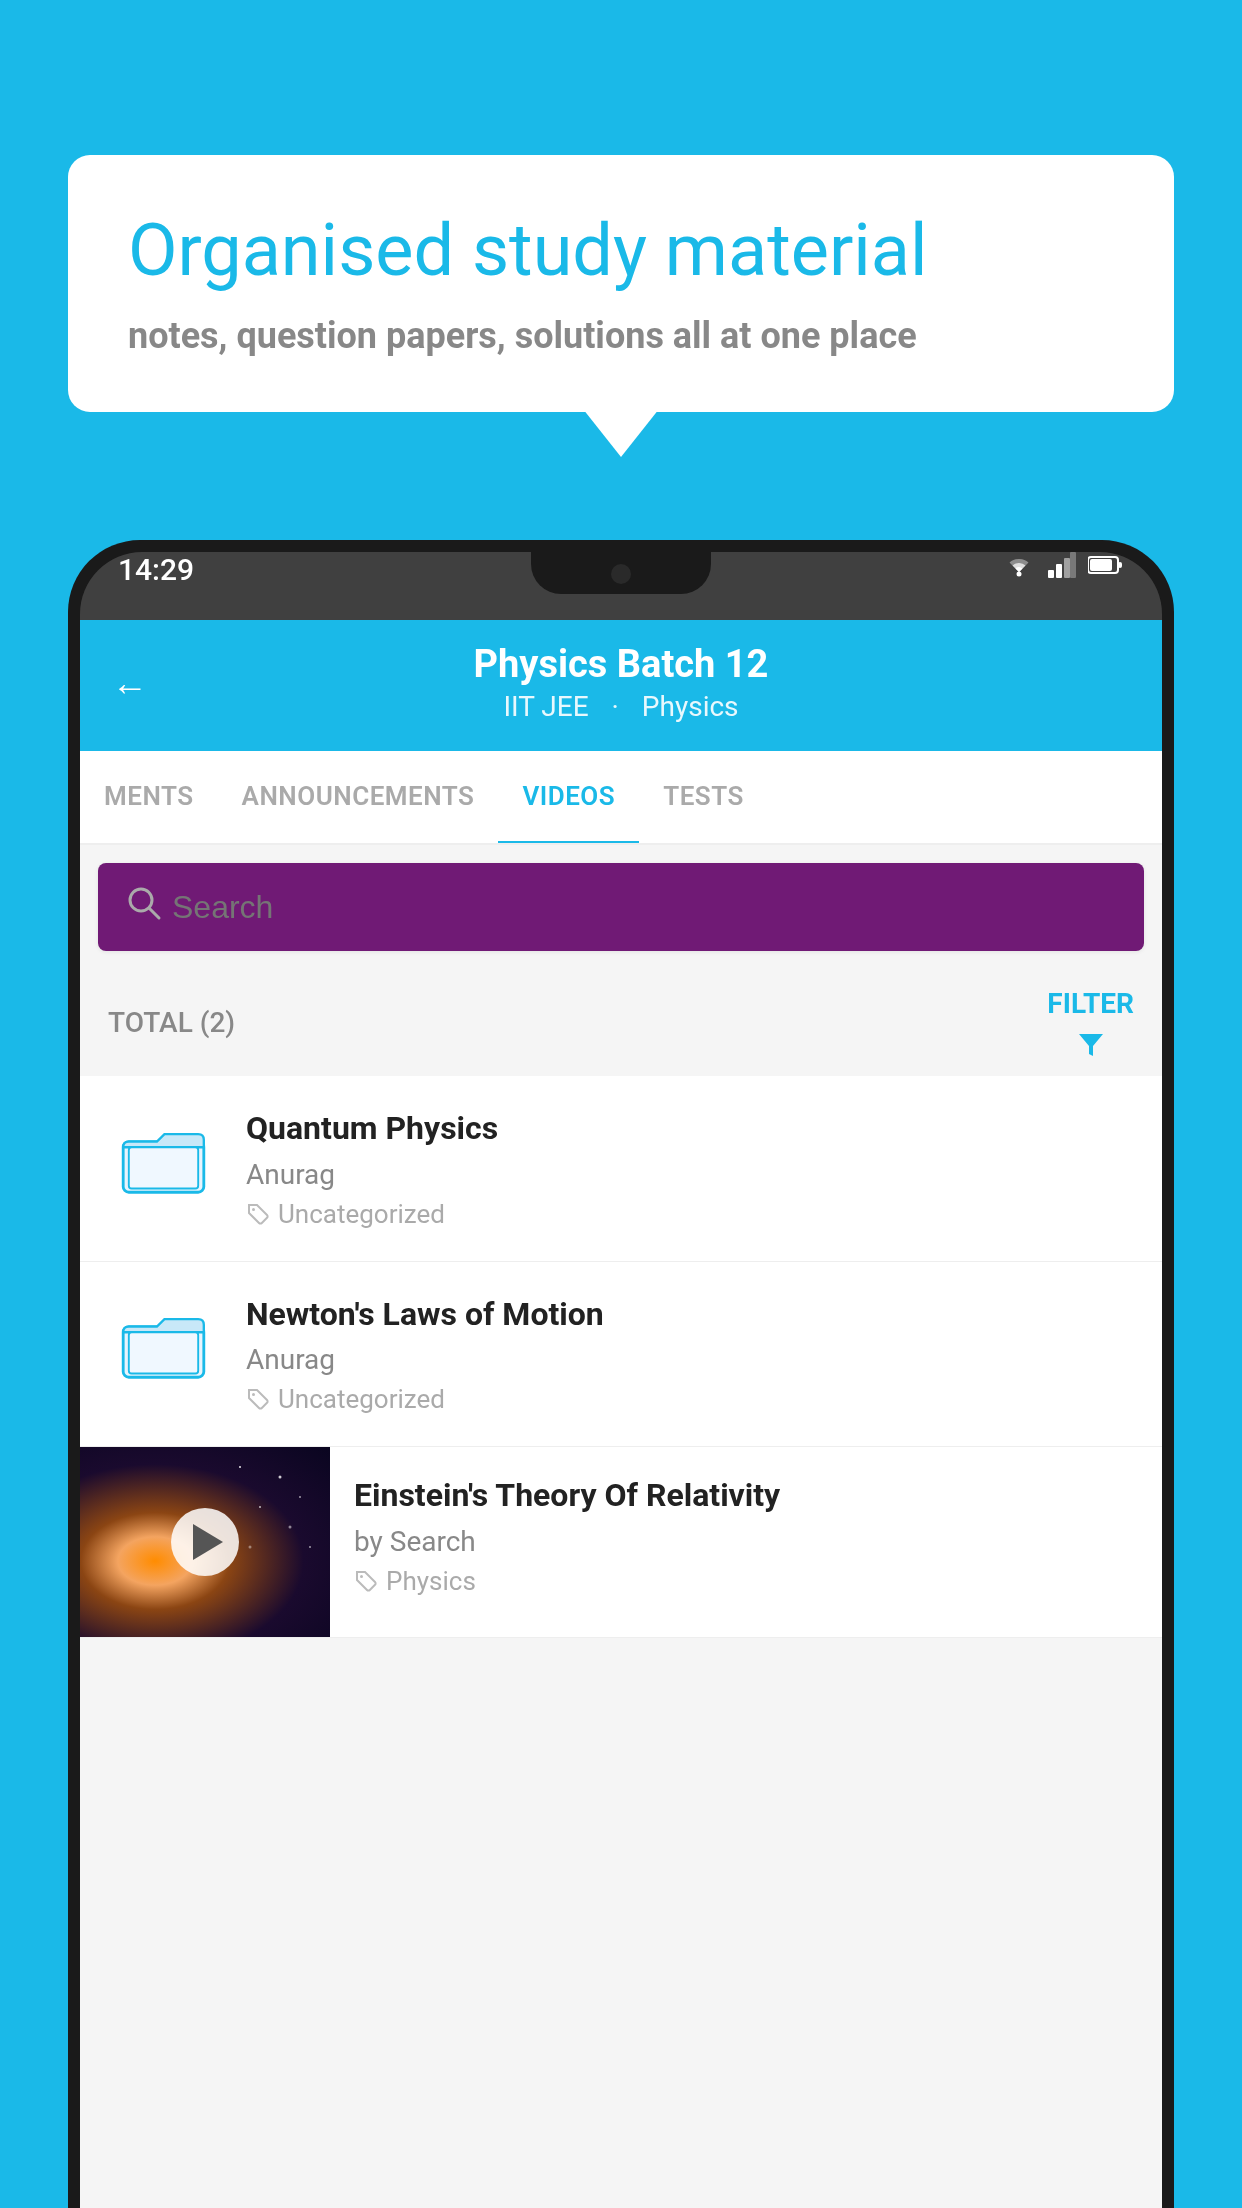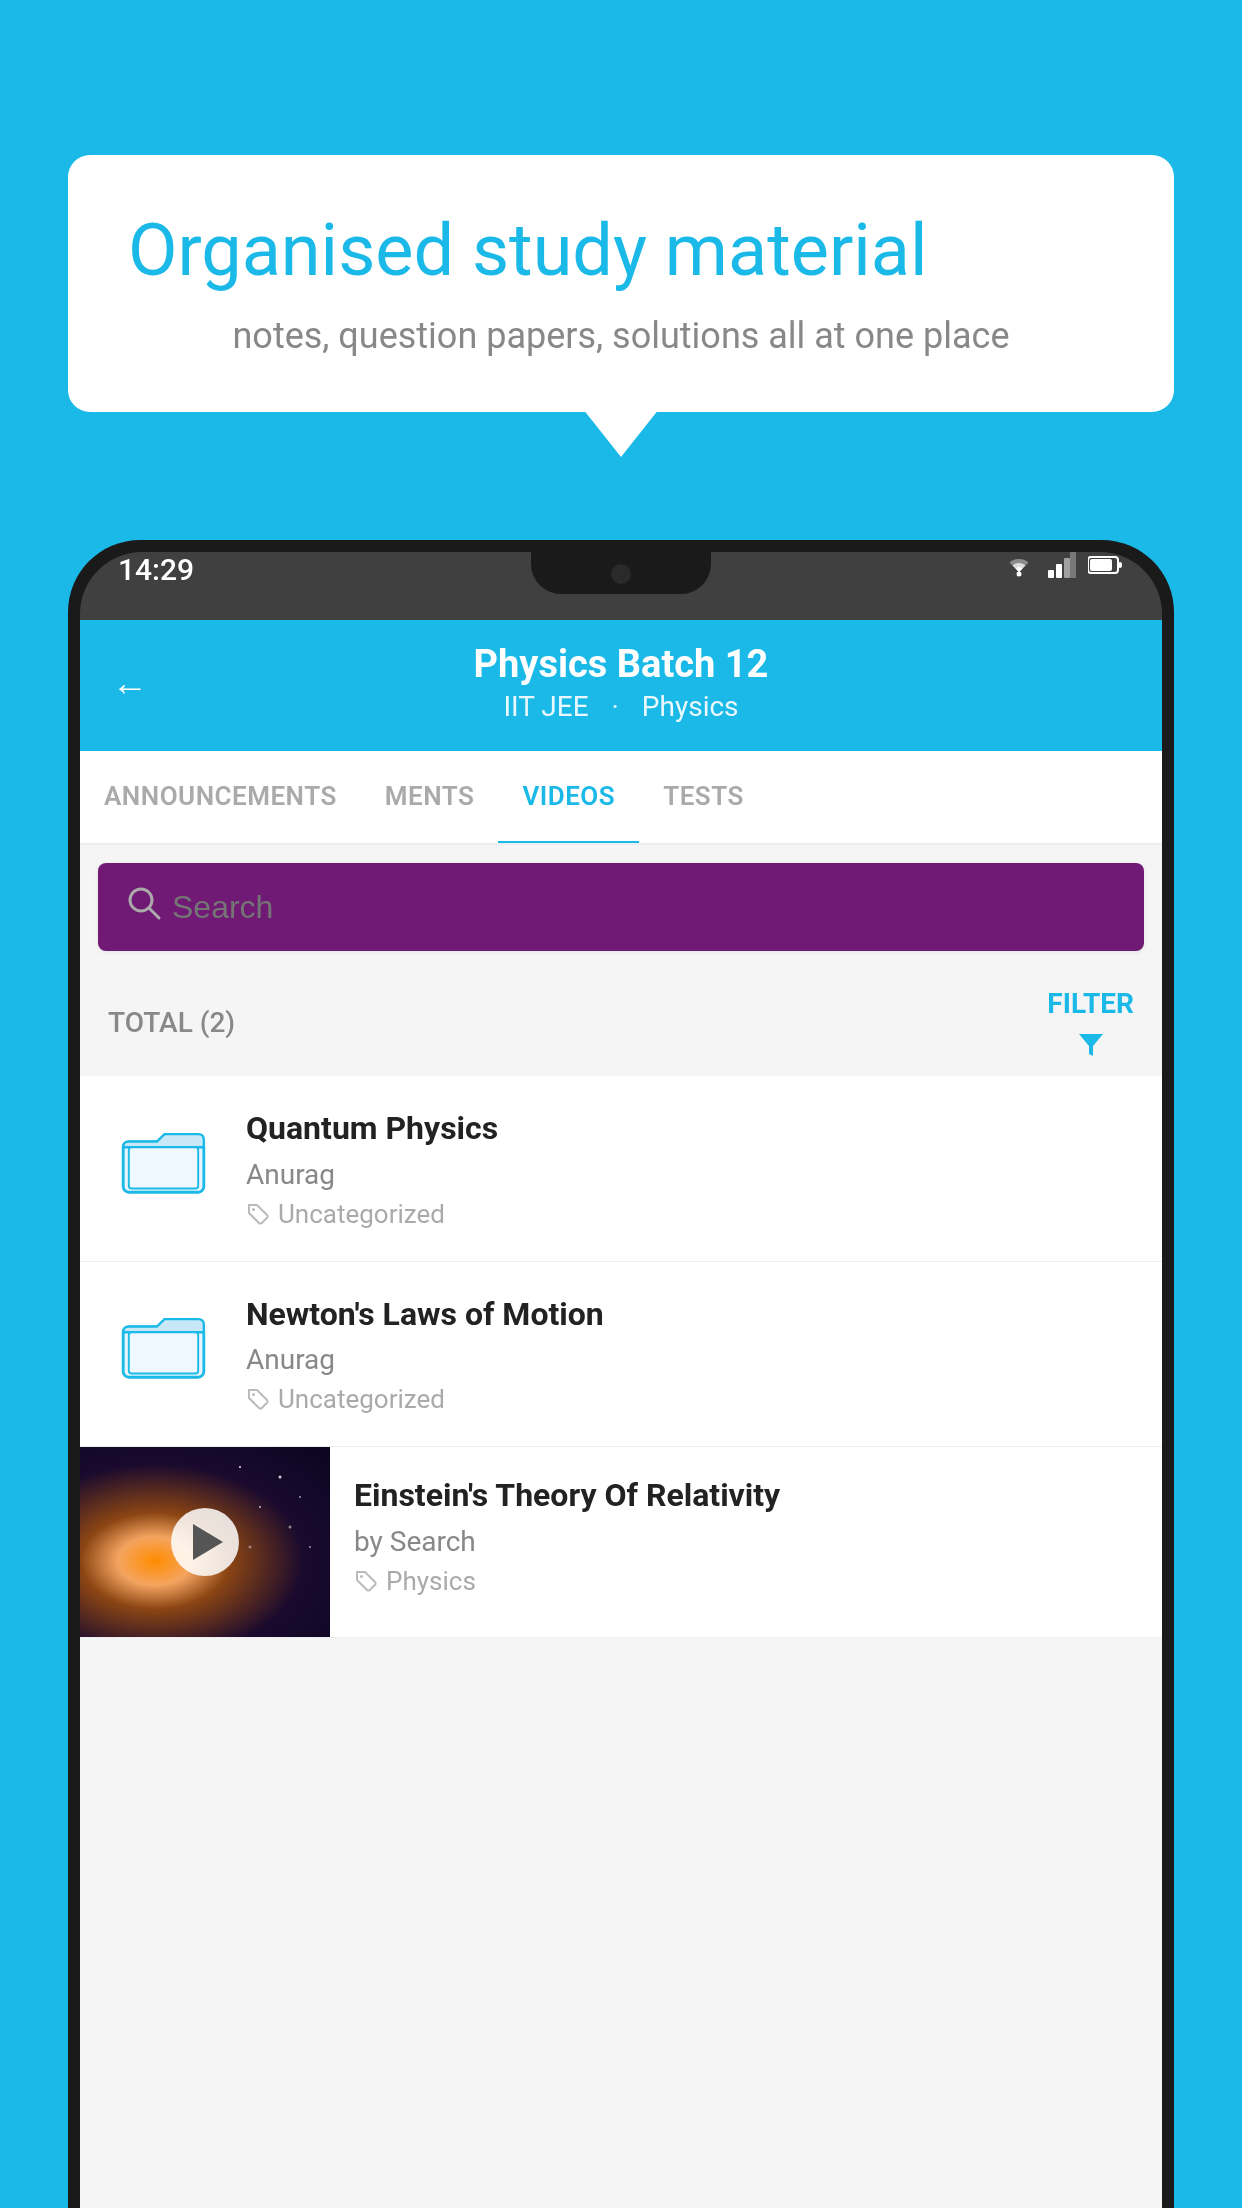--- a/index.html
+++ b/index.html
@@ -45,22 +45,21 @@
       font-size: 72px;
       font-weight: 400;
       color: #1ab9e8;
       line-height: 1.15;
       margin-bottom: 22px;
     }
 
     .speech-bubble p {
       font-size: 36px;
       color: #888;
-      font-weight: 400;
-      text-align: center;
+      font-weight: 700;
     }
 
     
     .phone-frame {
       position: absolute;
       top: 540px;
       left: 68px;
       right: 68px;
       bottom: 0;
       background: #1a1a1a;
@@ -440,22 +439,22 @@
           <div class="batch-title">Physics Batch 12</div>
           <div class="batch-subtitle">
             <span>IIT JEE</span>
             <span>·</span>
             <span>Physics</span>
           </div>
         </div>
       </div>
 
       <div class="tabs">
+        <div class="tab-item">MENTS</div>
         <div class="tab-item">ANNOUNCEMENTS</div>
-        <div class="tab-item">MENTS</div>
         <div class="tab-item active">VIDEOS</div>
         <div class="tab-item">TESTS</div>
       </div>
 
       <div class="content-area">
 
         <div class="search-bar">
           <span class="search-icon">
             <svg width="36" height="36" viewBox="0 0 36 36" fill="none">
               <circle cx="15" cy="15" r="11" stroke="#aaa" stroke-width="3"></circle>

